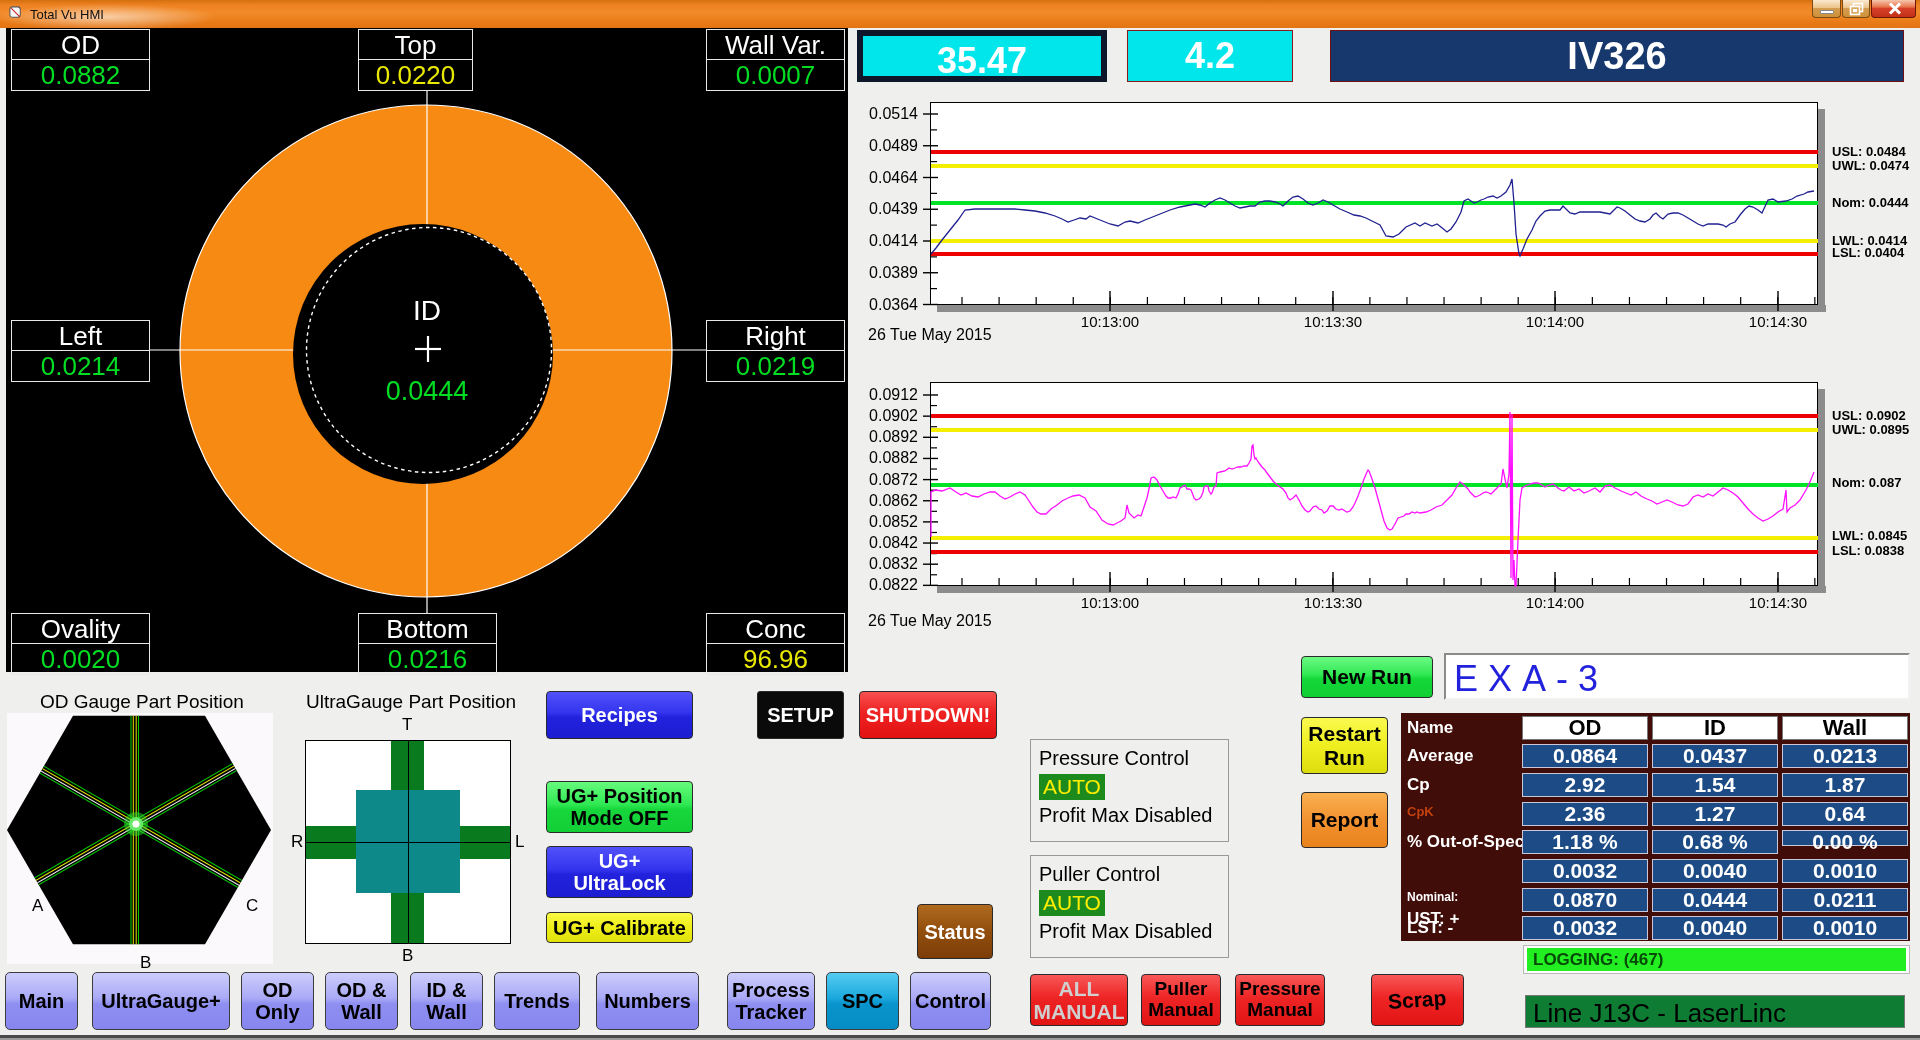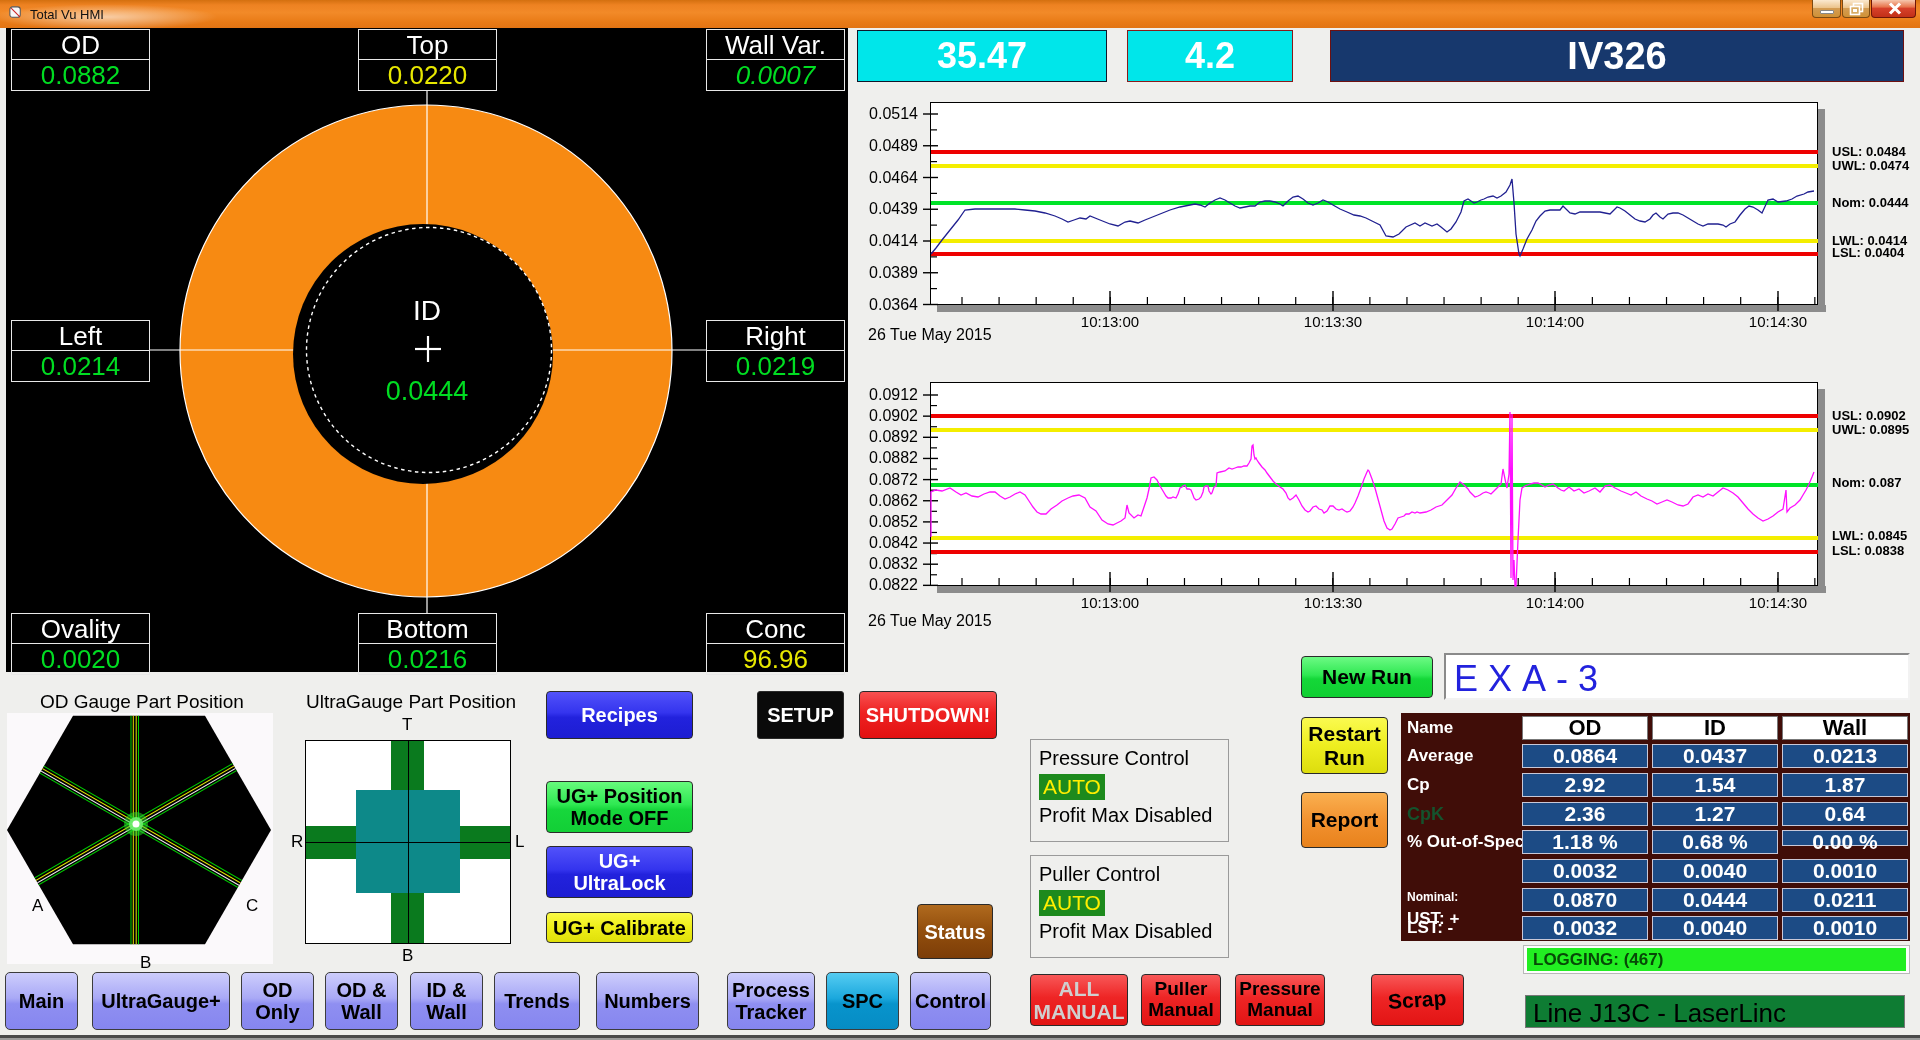--- a/index.html
+++ b/index.html
@@ -53,27 +53,27 @@
 <circle cx="423" cy="322" r="122.5" fill="none" stroke="#fff" stroke-width="1.4" stroke-dasharray="3.5 3.5"></circle>
 <text x="421" y="292" font-size="28" fill="#fff" text-anchor="middle">ID</text>
 <line x1="409" y1="321" x2="435" y2="321" stroke="#fff" stroke-width="2.2"></line>
 <line x1="422" y1="308" x2="422" y2="334" stroke="#fff" stroke-width="2.2"></line>
 <text x="421" y="372" font-size="27" fill="#00dd22" text-anchor="middle">0.0444</text>
 </svg>
 <div class="mbox" style="left:11px;top:29px;width:139px;">
     <div class="mlab">OD</div>
     <div class="mval" style="color:#00dd22;">0.0882</div>
   </div>
-<div class="mbox" style="left:358px;top:29px;width:139px;">
+<div class="mbox" style="left:358px;top:29px;width:115px;">
     <div class="mlab">Top</div>
     <div class="mval" style="color:#e8e800;">0.0220</div>
   </div>
 <div class="mbox" style="left:706px;top:29px;width:139px;">
     <div class="mlab">Wall Var.</div>
-    <div class="mval" style="color:#00dd22;font-style:italic;">0.0007</div>
+    <div class="mval" style="color:#00dd22;">0.0007</div>
   </div>
 <div class="mbox" style="left:11px;top:320px;width:139px;">
     <div class="mlab">Left</div>
     <div class="mval" style="color:#00dd22;">0.0214</div>
   </div>
 <div class="mbox" style="left:706px;top:320px;width:139px;">
     <div class="mlab">Right</div>
     <div class="mval" style="color:#00dd22;">0.0219</div>
   </div>
 <div class="mbox" style="left:11px;top:613px;width:139px;">
@@ -81,21 +81,21 @@
     <div class="mval" style="color:#00dd22;">0.0020</div>
   </div>
 <div class="mbox" style="left:358px;top:613px;width:139px;">
     <div class="mlab">Bottom</div>
     <div class="mval" style="color:#00dd22;">0.0216</div>
   </div>
 <div class="mbox" style="left:706px;top:613px;width:139px;">
     <div class="mlab">Conc</div>
     <div class="mval" style="color:#e8e800;">96.96</div>
   </div>
-<div class="abs" style="left:857px;top:30px;width:250px;height:52px;background:#00e6ea;border:1px solid #0f172a;color:#fff;font-weight:bold;font-size:36px;text-align:center;line-height:50px;">35.47</div>
+<div class="abs" style="left:857px;top:30px;width:250px;height:52px;background:#00e6ea;border:6px solid #0f172a;color:#fff;font-weight:bold;font-size:36px;text-align:center;line-height:50px;">35.47</div>
 <div class="abs" style="left:1127px;top:30px;width:166px;height:52px;background:#00e6ea;border:1px solid #8a1a1a;color:#fff;font-weight:bold;font-size:36px;text-align:center;line-height:50px;">4.2</div>
 <div class="abs" style="left:1330px;top:30px;width:574px;height:52px;background:#17386d;border:1px solid #6e1010;color:#fff;font-weight:bold;font-size:38px;text-align:center;line-height:50px;">IV326</div>
 <div class="abs" style="left:937px;top:305px;width:889px;height:7px;background:#8c8c8c;"></div>
 <div class="abs" style="left:1818px;top:109px;width:7px;height:196px;background:#8c8c8c;"></div>
 <div class="abs" style="left:930px;top:102px;width:888px;height:203px;background:#fff;border:1px solid #000;"></div>
 <div class="ylab" style="left:856px;top:105.0px;">0.0514</div>
 <div class="ylab" style="left:856px;top:136.75px;">0.0489</div>
 <div class="ylab" style="left:856px;top:168.5px;">0.0464</div>
 <div class="ylab" style="left:856px;top:200.25px;">0.0439</div>
 <div class="ylab" style="left:856px;top:232.0px;">0.0414</div>
@@ -319,21 +319,21 @@
 <div class="abs" style="left:1782px;top:716px;width:126px;height:24px;background:#fff;border:1px solid #777;color:#000;font-weight:bold;font-size:22px;text-align:center;line-height:22px;">Wall</div>
 <div class="abs" style="left:1407px;top:718px;font-size:17px;font-weight:bold;color:#fff;">Name</div>
 <div class="abs" style="left:1407px;top:746px;font-size:17px;font-weight:bold;color:#fff;">Average</div>
 <div class="abs" style="left:1522px;top:744px;width:126px;height:24px;background:#1c4b85;border:1px solid #c8c8d8;color:#fff;font-weight:bold;font-size:21px;text-align:center;line-height:22px;">0.0864</div>
 <div class="abs" style="left:1652px;top:744px;width:126px;height:24px;background:#1c4b85;border:1px solid #c8c8d8;color:#fff;font-weight:bold;font-size:21px;text-align:center;line-height:22px;">0.0437</div>
 <div class="abs" style="left:1782px;top:744px;width:126px;height:24px;background:#1c4b85;border:1px solid #c8c8d8;color:#fff;font-weight:bold;font-size:21px;text-align:center;line-height:22px;">0.0213</div>
 <div class="abs" style="left:1407px;top:775px;font-size:17px;font-weight:bold;color:#fff;">Cp</div>
 <div class="abs" style="left:1522px;top:773px;width:126px;height:24px;background:#1c4b85;border:1px solid #c8c8d8;color:#fff;font-weight:bold;font-size:21px;text-align:center;line-height:22px;">2.92</div>
 <div class="abs" style="left:1652px;top:773px;width:126px;height:24px;background:#1c4b85;border:1px solid #c8c8d8;color:#fff;font-weight:bold;font-size:21px;text-align:center;line-height:22px;">1.54</div>
 <div class="abs" style="left:1782px;top:773px;width:126px;height:24px;background:#1c4b85;border:1px solid #c8c8d8;color:#fff;font-weight:bold;font-size:21px;text-align:center;line-height:22px;">1.87</div>
-<div class="abs" style="left:1407px;top:804px;font-size:18px;font-weight:bold;color:#14532d;">CpK</div>
+<div class="abs" style="left:1407px;top:804px;font-size:13px;font-weight:bold;color:#c2410c;">CpK</div>
 <div class="abs" style="left:1522px;top:802px;width:126px;height:24px;background:#1c4b85;border:1px solid #c8c8d8;color:#fff;font-weight:bold;font-size:21px;text-align:center;line-height:22px;">2.36</div>
 <div class="abs" style="left:1652px;top:802px;width:126px;height:24px;background:#1c4b85;border:1px solid #c8c8d8;color:#fff;font-weight:bold;font-size:21px;text-align:center;line-height:22px;">1.27</div>
 <div class="abs" style="left:1782px;top:802px;width:126px;height:24px;background:#1c4b85;border:1px solid #c8c8d8;color:#fff;font-weight:bold;font-size:21px;text-align:center;line-height:22px;">0.64</div>
 <div class="abs" style="left:1407px;top:832px;font-size:17px;font-weight:bold;color:#fff;">% Out-of-Spec</div>
 <div class="abs" style="left:1522px;top:830px;width:126px;height:24px;background:#1c4b85;border:1px solid #c8c8d8;color:#fff;font-weight:bold;font-size:21px;text-align:center;line-height:22px;">1.18 %</div>
 <div class="abs" style="left:1652px;top:830px;width:126px;height:24px;background:#1c4b85;border:1px solid #c8c8d8;color:#fff;font-weight:bold;font-size:21px;text-align:center;line-height:22px;">0.68 %</div>
 <div class="abs" style="left:1782px;top:830px;width:126px;height:16px;background:#1c4b85;border:1px solid #c8c8d8;color:#fff;font-weight:bold;font-size:21px;text-align:center;line-height:22px;">0.00 %</div>
 <div class="abs" style="left:1407px;top:861px;font-size:17px;font-weight:bold;color:#fff;margin-top:48px;">UST: +</div>
 <div class="abs" style="left:1522px;top:859px;width:126px;height:24px;background:#1c4b85;border:1px solid #c8c8d8;color:#fff;font-weight:bold;font-size:21px;text-align:center;line-height:22px;">0.0032</div>
 <div class="abs" style="left:1652px;top:859px;width:126px;height:24px;background:#1c4b85;border:1px solid #c8c8d8;color:#fff;font-weight:bold;font-size:21px;text-align:center;line-height:22px;">0.0040</div>

